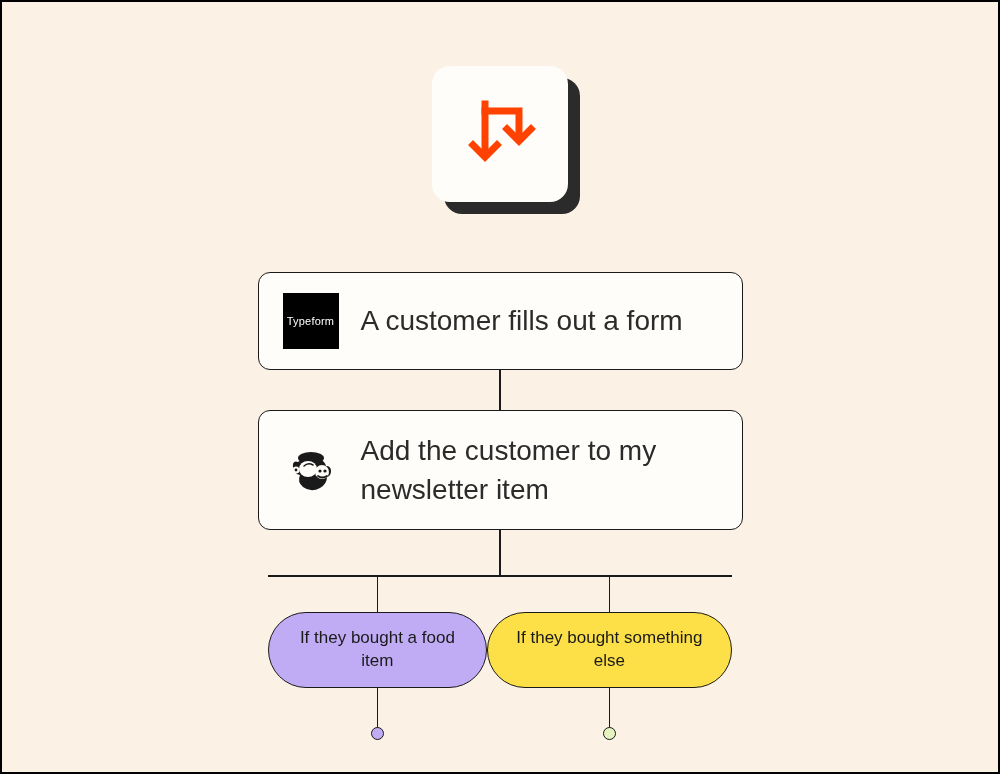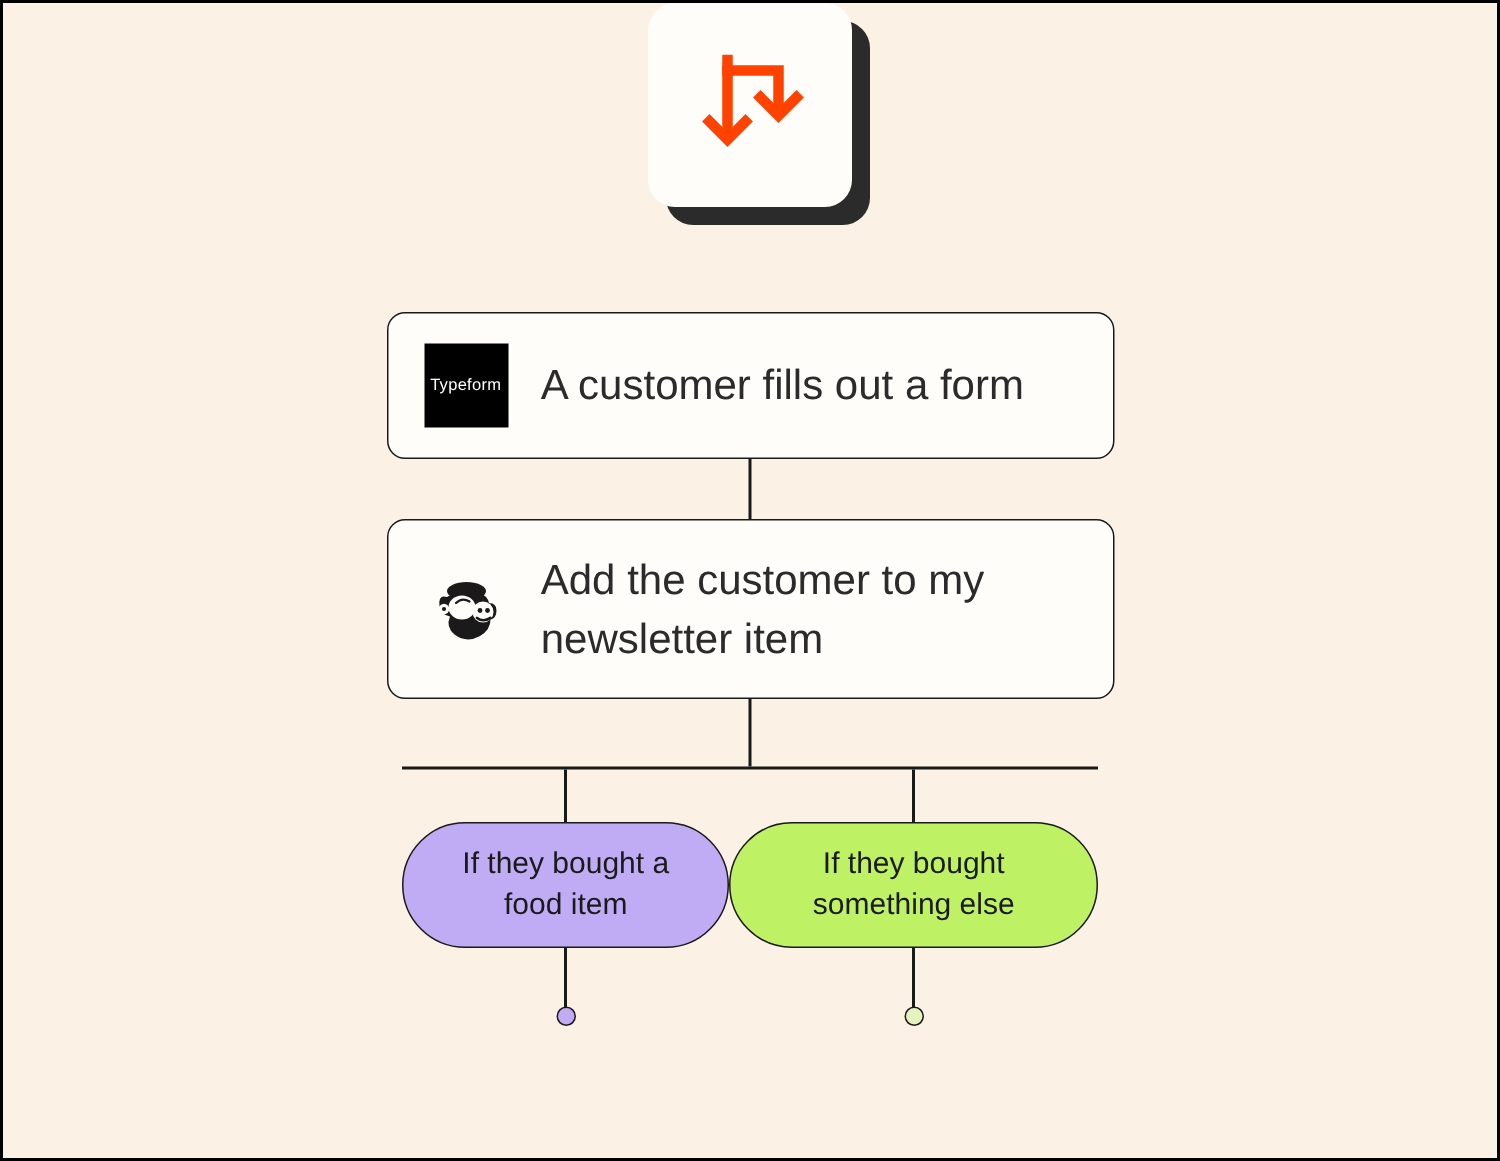--- a/index.html
+++ b/index.html
@@ -16,20 +16,21 @@
       font-family: -apple-system, BlinkMacSystemFont, 'Segoe UI', Arial, sans-serif;
       position: relative;
       overflow: hidden;
     }
 
     .flow-container {
       display: flex;
       flex-direction: column;
       align-items: center;
       width: 100%;
+      padding-top: 64px;
     }
 
     .icon-card-wrapper {
       position: relative;
       margin-bottom: 70px;
     }
 
     .icon-card-shadow {
       position: absolute;
       top: 12px;
@@ -125,32 +126,32 @@
       width: 1.5px;
       height: 35px;
       background: #1a1a1a;
     }
 
     .branch-pill {
       border: 1.5px solid #1a1a1a;
       border-radius: 50px;
       padding: 14px 28px;
       text-align: center;
-      font-size: 20px;
+      font-size: 17px;
       line-height: 1.35;
       color: #1a1a1a;
       min-width: 184px;
     }
 
     .pill-purple {
       background: #c0acf5;
     }
 
     .pill-green {
-      background: #bef264;
+      background: #fde047;
     }
 
     .branch-down2 {
       width: 1.5px;
       height: 40px;
       background: #1a1a1a;
     }
 
     .branch-dot {
       width: 13px;

